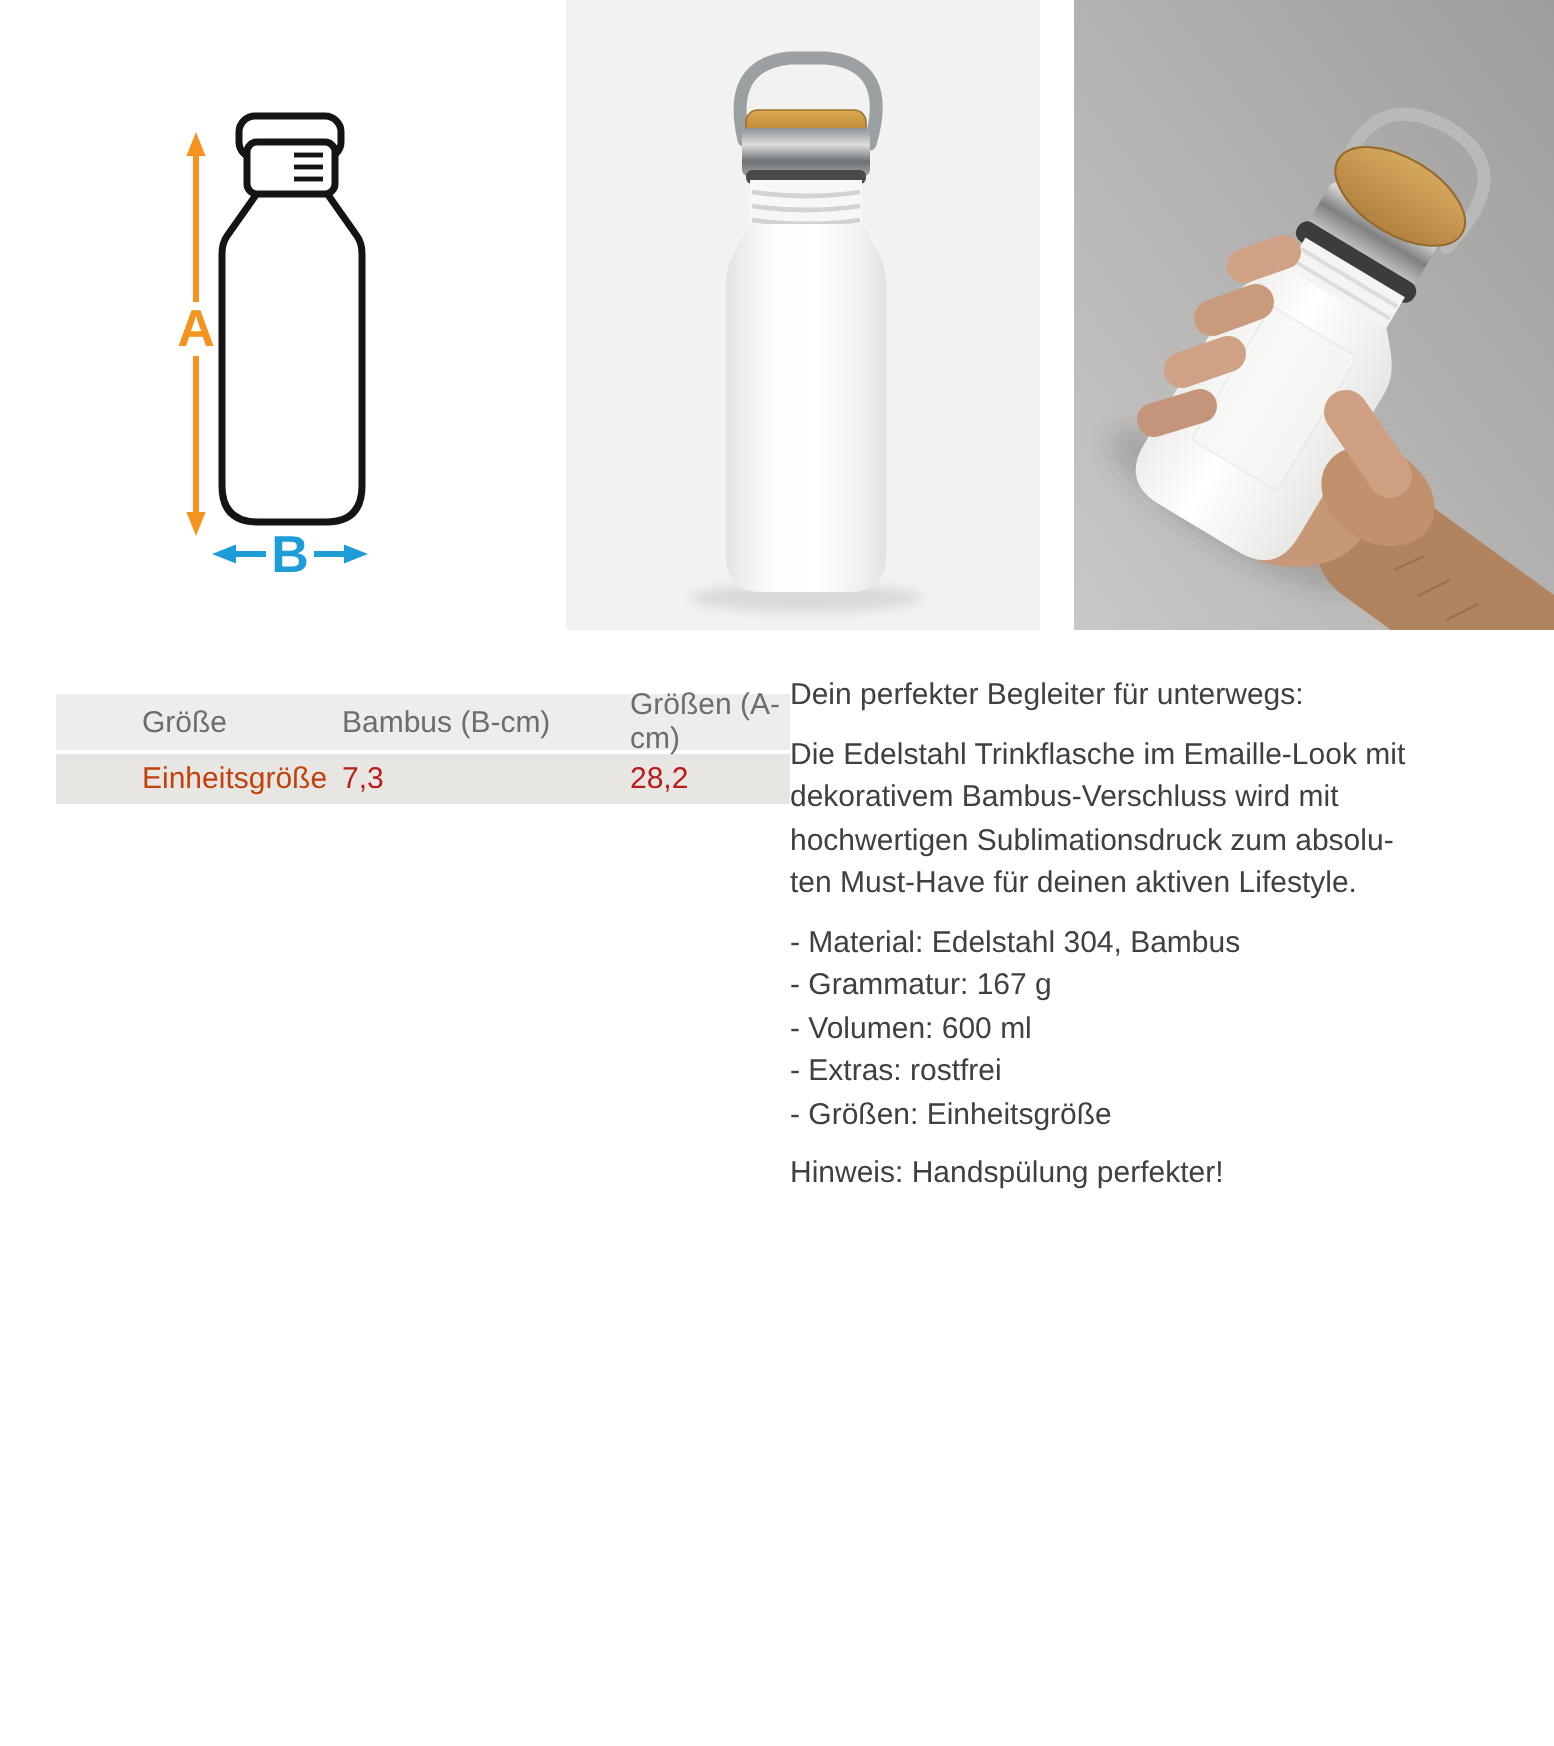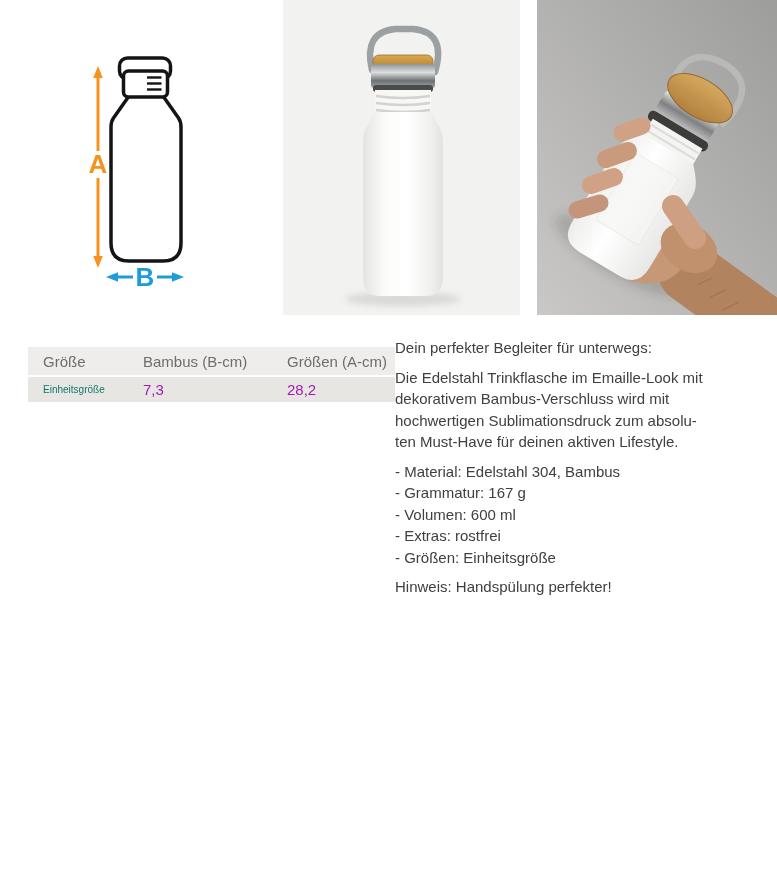--- a/index.html
+++ b/index.html
@@ -10,25 +10,25 @@
   .hero-panel{position:absolute;top:0;}
   #diagram-panel{left:0;width:283px;height:320px;}
   #studio-panel{left:283px;width:237px;height:315px;}
   #hand-panel{left:537px;width:240px;height:315px;}
 
   
   .size-table{position:absolute;left:28px;top:347px;width:367px;}
   .st-header{display:flex;align-items:center;background:#efedeb;height:28px;
              color:#6f6d6b;font-size:15px;}
   .st-row{display:flex;align-items:center;background:#e8e6e3;height:25px;margin-top:2px;}
-  .c1{padding-left:15px;width:100px;}
+  .c1{padding-left:15px;width:100px;margin-left:28px;}
   .c2{width:144px;}
   .c3{flex:1;}
-  .st-row .c1{font-size:10px;color:#0f766e;}
-  .st-row .c2,.st-row .c3{font-size:15px;color:#a21caf;}
+  .st-row .c1{font-size:15px;color:#c2410c;}
+  .st-row .c2,.st-row .c3{font-size:15px;color:#b91c1c;}
 
   
   .description{position:absolute;left:395px;top:337px;width:356px;
                color:#404040;font-size:15px;line-height:21.5px;}
   .description .block{white-space:pre-line;}
   .description .block + .block{margin-top:8px;}
 
   svg text{font-family:"Liberation Sans", sans-serif;}
 </style>
 </head>

